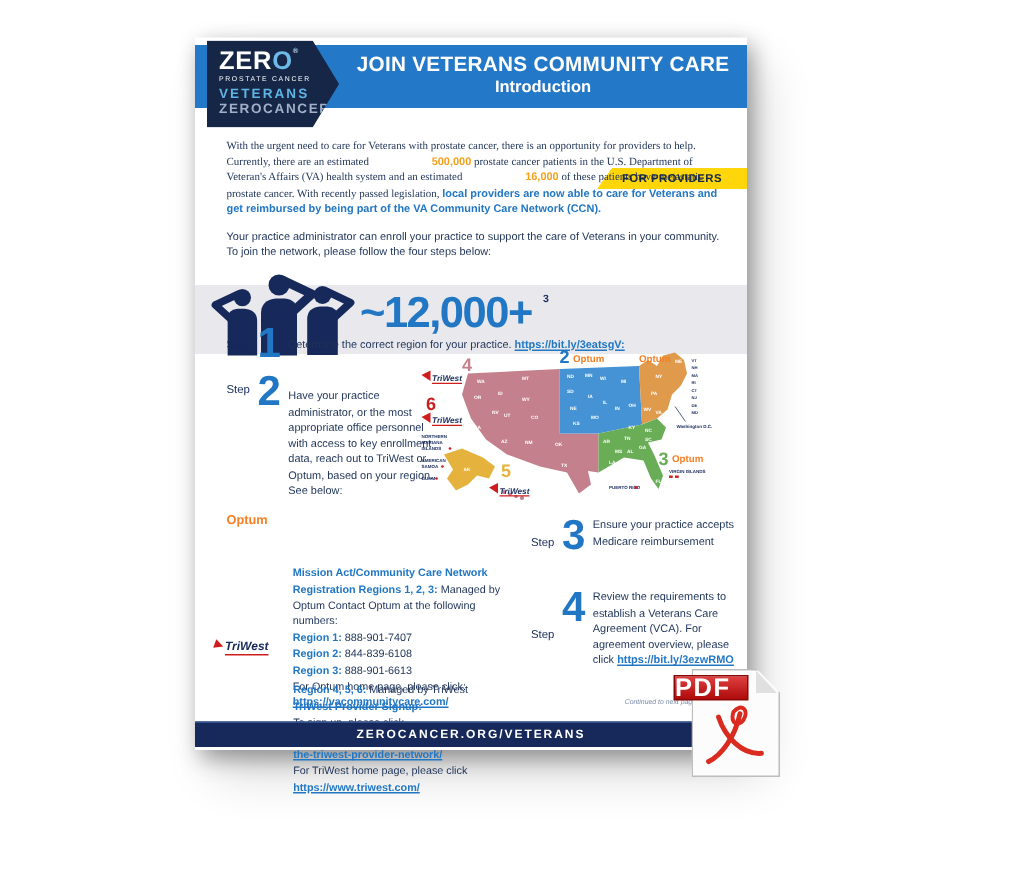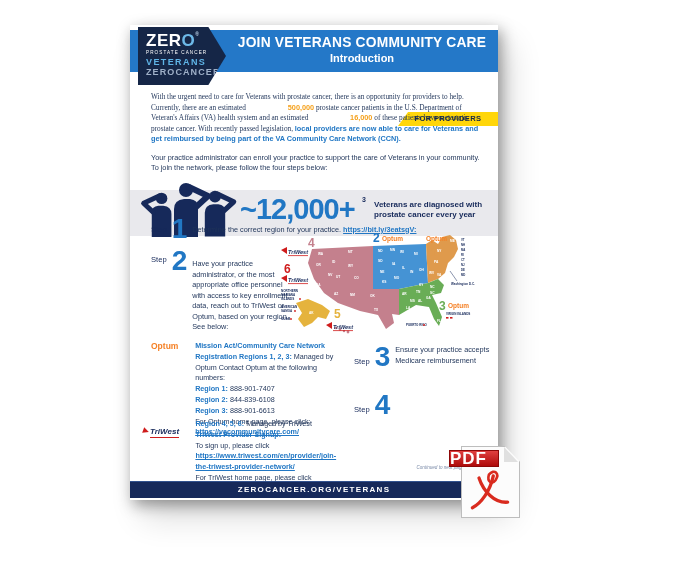--- a/index.html
+++ b/index.html
@@ -45,21 +45,21 @@
   .step2{left:21px;top:222px;width:150px;display:flex;gap:5px;align-items:flex-start;}
   .step2 .txt{font-size:7.3px;color:#1e3358;line-height:1.45;width:100px;margin-top:12px;}
   .step34{display:flex;gap:5px;align-items:flex-start;}
   .step3{left:224px;top:318px;width:142px;}
   .step4{left:224px;top:366px;width:142px;}
   .step34 .txt{font-size:7.3px;color:#1e3358;line-height:1.45;width:104px;margin-top:2px;}
   .lnk{color:#2177c4;font-weight:700;text-decoration:underline;cursor:pointer;}
   
   .optum-sec{left:21px;top:316px;display:flex;width:190px;}
   .optum-label{width:46px;font-size:8.5px;font-weight:800;color:#f58025;}
-  .sec-body{width:152px;font-size:7.2px;color:#1e3358;line-height:1.5;}
+  .sec-body{width:152px;font-size:7.2px;color:#1e3358;line-height:1.5;margin-top:36px;}
   .sec-blue{color:#2177c4;font-weight:700;}
   .triwest-sec{left:13px;top:394px;display:flex;width:200px;}
   .tw-logo{width:54px;padding-top:1px;}
   .tw-flag{display:inline-block;width:0;height:0;border-top:3px solid transparent;
       border-bottom:3px solid transparent;border-right:6px solid #cf1c1c;transform:rotate(200deg);margin-right:1px;}
   .tw-name{font-size:8px;font-weight:900;font-style:italic;color:#16295a;
       border-bottom:1.5px solid #cf1c1c;display:inline-block;line-height:1.1;}
   
   .map{left:148px;top:206px;width:216px;height:106px;}
   .st-label{font-size:3.2px;font-weight:700;fill:#ffffff;}
@@ -112,21 +112,20 @@
             <path d="M8,56 L8,28 Q8,19 18,18 L24,18 Q32,19 32,26 L32,56 Z" fill="#16295a"></path>
             <path d="M30,26 L42,15 L23,6" fill="none" stroke="#16295a" stroke-width="6" stroke-linecap="round" stroke-linejoin="round"></path>
           </g>
         </defs>
         <use href="#soldier" transform="translate(38,10) scale(-0.82,0.82)"></use>
         <use href="#soldier" transform="translate(26,0)"></use>
         <use href="#soldier" transform="translate(58,8) scale(0.85)"></use>
       </svg>
       <div class="abs stat-number">~12,000+</div>
       <div class="abs stat-sup">3</div>
-      <div class="abs stat-caption">Veterans are diagnosed with prostate cancer every year</div>
     </div>
 
     <div class="abs step1 step-row">
       <span class="step-label">Step</span>
       <span class="step-num">1</span>
       <span class="txt"><span>Determine the correct region for your practice. </span><a class="lnk">https://bit.ly/3eatsgV:</a></span>
     </div>
 
     <div class="abs step2">
       <span class="step-label" style="align-self:flex-start;margin-top:8px">Step</span>
@@ -259,20 +258,21 @@
 
     <div class="abs step3 step34">
       <span class="step-label" style="margin-top:8px">Step</span>
       <span class="step-num">3</span>
       <span class="txt">Ensure your practice accepts Medicare reimbursement</span>
     </div>
 
     <div class="abs step4 step34">
       <span class="step-label" style="margin-top:8px">Step</span>
       <span class="step-num">4</span>
+      <span class="txt"><span>Review the requirements to establish a Veterans Care Agreement (VCA). For agreement overview, please click </span><a class="lnk">https://bit.ly/3ezwRMO</a></span>
     </div>
 
     <div class="abs continued">Continued to next page</div>
     <div class="abs footer-bar">ZEROCANCER.ORG/VETERANS</div>
   </div>
 
   <div class="abs pdf-page"></div>
   <div class="abs pdf-fold"></div>
   <svg class="abs pdf-swirl" viewBox="0 0 40 40">
     <path d="M4,37 C12,33 20,22 23,8" fill="none" stroke="#d92b1f" stroke-width="3" stroke-linecap="round"></path>

